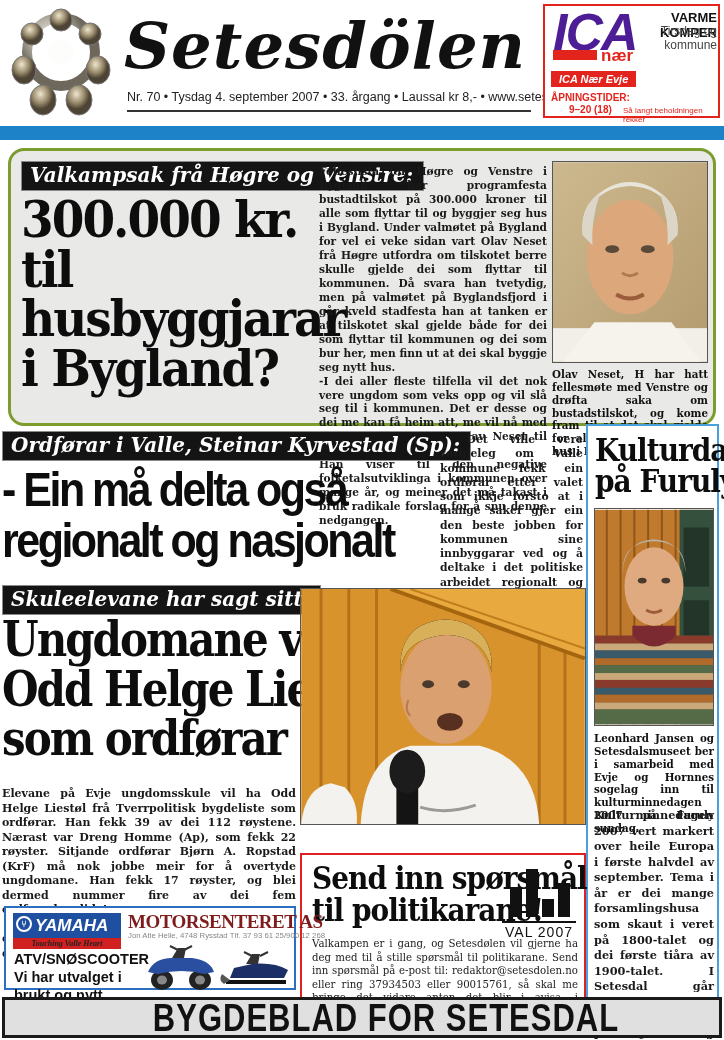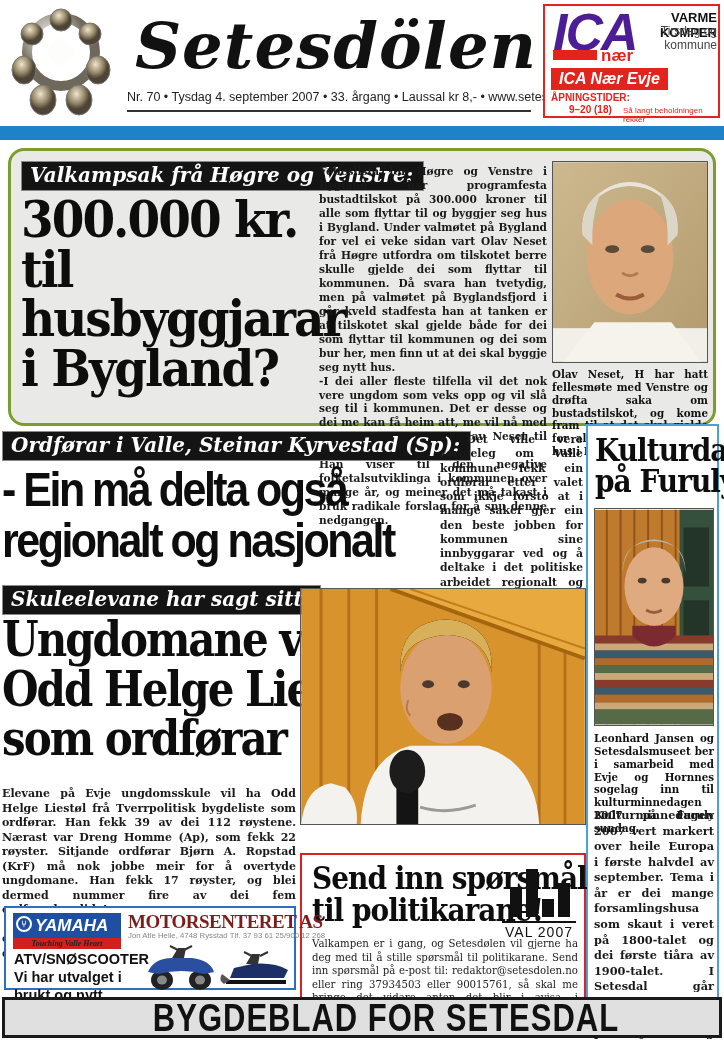--- a/index.html
+++ b/index.html
@@ -18,21 +18,21 @@
   .ica-logo { font-family:"Liberation Sans", sans-serif; font-weight:bold; font-style:italic;
     color:#4c1d95; font-size:52px; line-height:0.85; letter-spacing:-2px; }
   .ica-bar { background:#e3241d; height:10px; width:44px; }
   .ica-naer { font-family:"Liberation Sans", sans-serif; font-weight:bold; color:#e3241d; font-size:17px; }
   .ica-promo1 { font-family:"Liberation Sans", sans-serif; font-weight:bold; color:#111; font-size:13px; }
   .ica-promo2 { font-family:"Liberation Sans", sans-serif; color:#444; font-size:12px; }
   .ica-price { font-family:"Liberation Sans", sans-serif; font-weight:bold; font-style:italic; color:#e3241d;
     font-size:58px; line-height:0.8; letter-spacing:-3px; }
   .ica-price-sup { font-size:26px; vertical-align:28px; border-bottom:3px solid #e3241d; letter-spacing:-1px; }
   .ica-store { background:#e3241d; color:#fff; font-family:"Liberation Sans", sans-serif; font-weight:bold;
-    font-style:italic; font-size:16px; padding:2px 8px; display:inline-block; }
+    font-style:italic; font-size:11px; padding:2px 8px; display:inline-block; }
   .ica-hours-label { font-family:"Liberation Sans", sans-serif; font-weight:bold; color:#e3241d; font-size:10px; }
   .ica-hours { font-family:"Liberation Sans", sans-serif; font-weight:bold; color:#e3241d; font-size:10px; }
   .ica-disc { font-family:"Liberation Sans", sans-serif; color:#e3241d; font-size:8px; }
 
   .blue-bar { background:#1e82c8; }
 
   
   .green-box { border:3px solid #7c9c2e; border-radius:16px; background:#e9e9e7; }
   .kicker { background:#141414; color:#fff; font-family:"DejaVu Serif", serif; font-weight:bold;
     font-style:italic; font-size:20px; padding:1px 10px 3px 8px; border:1px solid #8a8a8a; white-space:nowrap; }
@@ -110,21 +110,21 @@
       <circle cx="24" cy="30" r="11" fill="url(#silv2)" stroke="#777" stroke-width="1"></circle>
       <circle cx="82" cy="30" r="11" fill="url(#silv2)" stroke="#777" stroke-width="1"></circle>
       <ellipse cx="16" cy="66" rx="12" ry="14" fill="url(#silv2)" stroke="#777" stroke-width="1"></ellipse>
       <ellipse cx="90" cy="66" rx="12" ry="14" fill="url(#silv2)" stroke="#777" stroke-width="1"></ellipse>
       <ellipse cx="35" cy="96" rx="13" ry="15" fill="url(#silv2)" stroke="#777" stroke-width="1"></ellipse>
       <ellipse cx="71" cy="96" rx="13" ry="15" fill="url(#silv2)" stroke="#777" stroke-width="1"></ellipse>
       <circle cx="53" cy="48" r="13" fill="#fdfdfb"></circle>
     </svg>
   </div>
 
-  <div class="abs" style="left:130px;top:8px;width:412px;height:80px;text-align:center;">
+  <div class="abs" style="left:119px;top:8px;width:412px;height:80px;text-align:center;">
     <span class="masthead-title">Setesdölen</span>
   </div>
   <div class="abs dateline" style="left:127px;top:90px;width:404px;text-align:center;">Nr. 70  •  Tysdag 4. september 2007  •  33. årgang  •  Laussal kr 8,-  •  www.setesdolen.no</div>
 
   <div class="abs ica-box" style="left:543px;top:4px;width:177px;height:114px;">
     <div class="abs ica-logo" style="left:8px;top:4px;">ICA</div>
     <div class="abs ica-bar" style="left:8px;top:44px;"></div>
     <div class="abs ica-naer" style="left:56px;top:40px;">nær</div>
     <div class="abs ica-promo1" style="left:66px;top:4px;width:106px;text-align:right;">VARME KOMPER</div>
     <div class="abs ica-promo2" style="left:66px;top:18px;width:106px;text-align:right;">Tirsdag og kommune</div>

